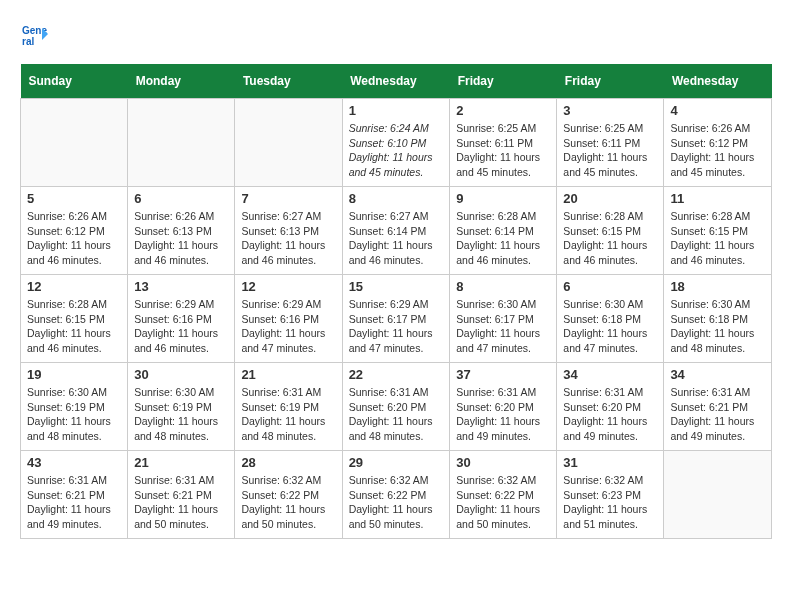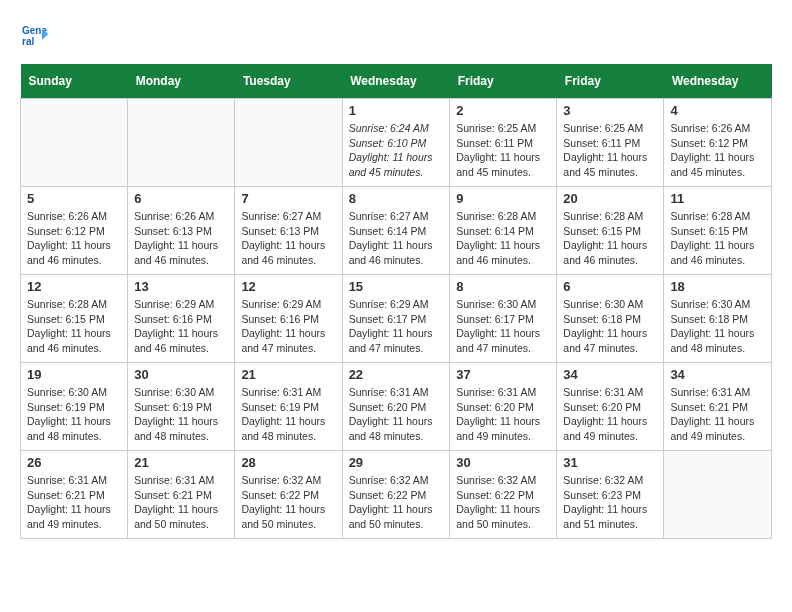--- a/index.html
+++ b/index.html
@@ -289,21 +289,21 @@
         <td>
           <span class="day-num">34</span>
           <div class="day-info" style="white-space: pre-line;">Sunrise: 6:31 AM
 Sunset: 6:21 PM
 Daylight: 11 hours
 and 49 minutes.</div>
         </td>
       </tr>
       <tr>
         <td>
-          <span class="day-num">26</span>
+          <span class="day-num">43</span>
           <div class="day-info" style="white-space: pre-line;">Sunrise: 6:31 AM
 Sunset: 6:21 PM
 Daylight: 11 hours
 and 49 minutes.</div>
         </td>
         <td>
           <span class="day-num">21</span>
           <div class="day-info" style="white-space: pre-line;">Sunrise: 6:31 AM
 Sunset: 6:21 PM
 Daylight: 11 hours

